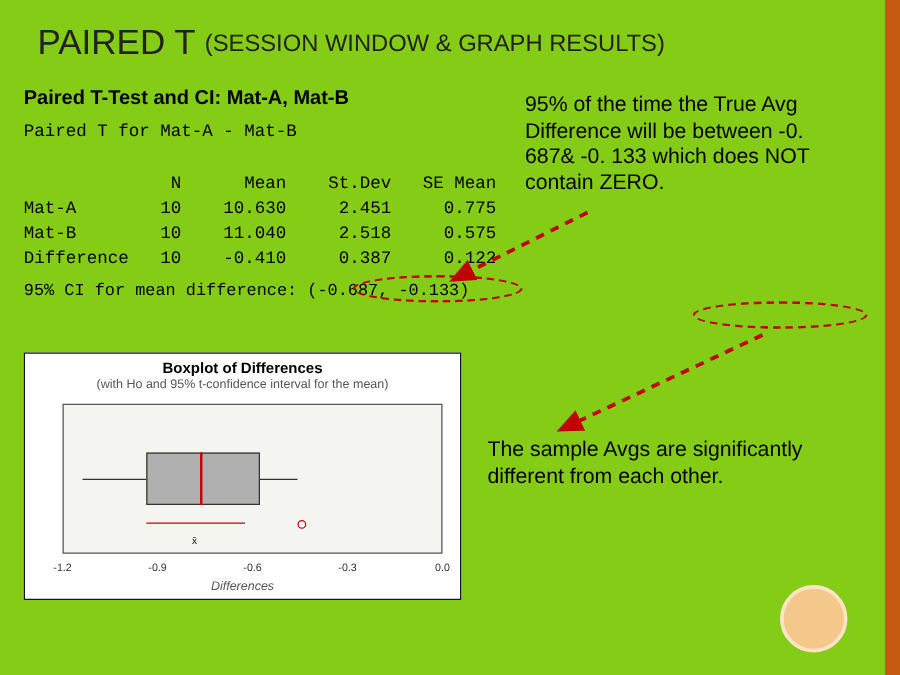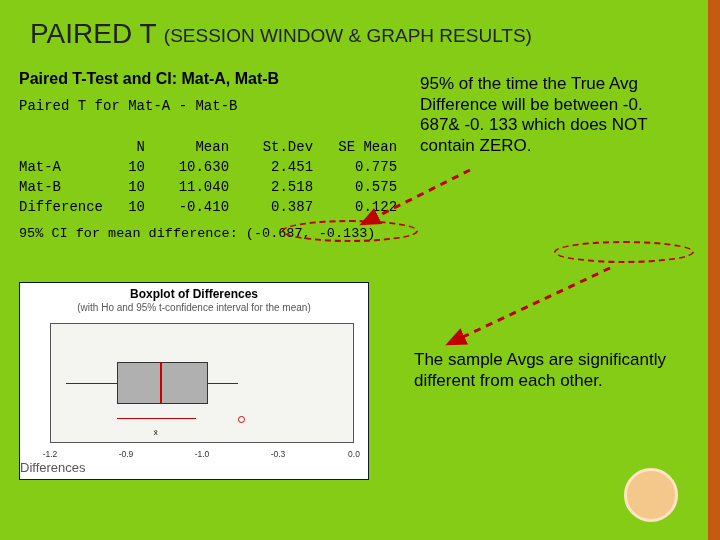--- a/index.html
+++ b/index.html
@@ -15,21 +15,21 @@
   .title .sub { font-size: 19px; vertical-align: middle; }
   .subtitle { position: absolute; left: 19px; top: 70px; font-size: 16px; font-weight: bold; color: #000; }
   .output {
     position: absolute; left: 19px; top: 96px;
     font-family: "Courier New", monospace; font-size: 14px; color: #000;
     white-space: pre; line-height: 1.45;
   }
   .ci-line { position: absolute; left: 19px; top: 226px; font-family: "Courier New", monospace; font-size: 13.5px; }
   .tt-line { position: absolute; left: 19px; top: 247px; font-family: "Courier New", monospace; font-size: 13.5px; white-space: nowrap; }
   .annot1 { position: absolute; left: 420px; top: 74px; width: 262px; font-size: 17px; line-height: 1.22; }
-  .annot2 { position: absolute; left: 390px; top: 350px; width: 300px; font-size: 17px; line-height: 1.22; margin-left: 24px; }
+  .annot2 { position: absolute; left: 390px; top: 350px; width: 300px; font-size: 17px; line-height: 1.22; }
   .circle-ci {
     position: absolute; left: 282px; top: 220px; width: 136px; height: 22px;
     border: 2px dashed #c00000; border-radius: 50%;
   }
   .circle-p {
     position: absolute; left: 554px; top: 241px; width: 140px; height: 22px;
     border: 2px dashed #c00000; border-radius: 50%;
   }
   .arrow { position: absolute; pointer-events: none; }
   .boxplot-wrap {
@@ -47,21 +47,21 @@
     background: #b0b0b0; border: 1px solid #333;
   }
   .whisker-l { position: absolute; top: 50%; left: 5%; width: 17%; height: 0; border-top: 1px solid #333; }
   .whisker-r { position: absolute; top: 50%; left: 52%; width: 10%; height: 0; border-top: 1px solid #333; }
   .median-line { position: absolute; top: 32%; height: 36%; left: 36%; width: 0; border-left: 2px solid #c00; }
   .ci-line-plot { position: absolute; top: 80%; left: 22%; width: 26%; height: 0; border-top: 1.5px solid #c00; }
   .mean-dot { position: absolute; top: 78%; left: 62%; width: 7px; height: 7px; border: 1.5px solid #c00; border-radius: 50%; background: #fff; }
   .xbar-label { position: absolute; top: 88%; left: 34%; font-size: 8px; }
   .axis-labels { position: absolute; left: 30px; right: 14px; bottom: 18px; height: 12px; font-size: 8.5px; color: #333; padding-left: 20px; }
   .axis-labels span { position: absolute; transform: translateX(-50%); }
-  .xaxis-title { position: absolute; left: 0; right: 0; bottom: 4px; text-align: left; font-size: 13px; color: #555; }
+  .xaxis-title { position: absolute; left: 0; right: 0; bottom: 4px; text-align: center; font-size: 10px; color: #555; font-style: italic; }
   .accent-circle {
     position: absolute; right: 30px; bottom: 18px; width: 54px; height: 54px;
     background: #f4c78a; border: 3px solid #fde4c7; border-radius: 50%;
   }
 </style>
 </head>
 <body>
 
 <div class="slide">
 
@@ -115,21 +115,21 @@
       <div class="box-rect"></div>
       <div class="median-line"></div>
       <div class="whisker-r"></div>
       <div class="ci-line-plot"></div>
       <div class="mean-dot"></div>
       <div class="xbar-label">x̄</div>
     </div>
     <div class="axis-labels">
       <span style="left:0%">-1.2</span>
       <span style="left:25%">-0.9</span>
-      <span style="left:50%">-1.0</span>
+      <span style="left:50%">-0.6</span>
       <span style="left:75%">-0.3</span>
       <span style="left:100%">0.0</span>
     </div>
     <div class="xaxis-title">Differences</div>
   </div>
 
   <div class="accent-circle"></div>
 </div>
 
 </body></html>

